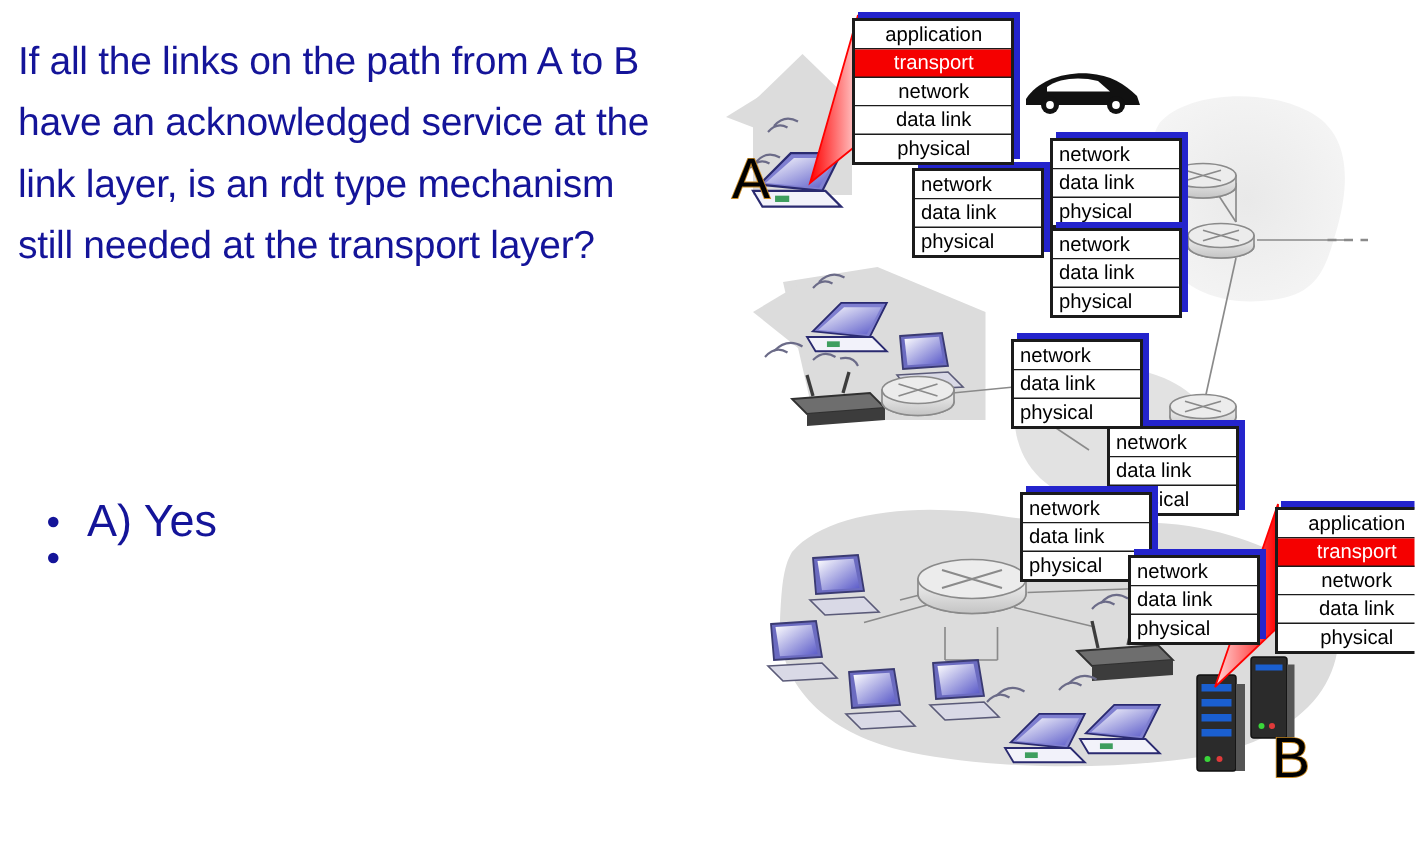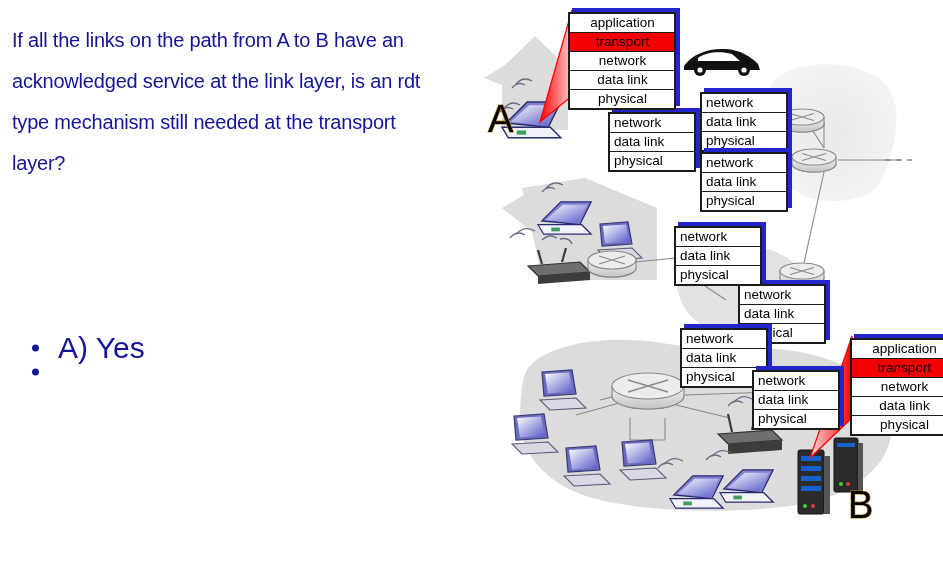--- a/index.html
+++ b/index.html
@@ -21,21 +21,21 @@
     left: 0; top: 0;
     width: 480px;
     height: 565px;
   }
   #question-text {
     position: absolute;
     left: 12px;
     top: 20px;
     width: 430px;
     color: #141499;
-    font-size: 20px;
+    font-size: 26px;
     line-height: 41px;
     font-weight: 400;
     letter-spacing: -0.2px;
   }
   #answers {
     position: absolute;
     left: 12px;
     top: 310px;
     width: 430px;
     margin: 14px;
@@ -90,21 +90,21 @@
     padding: 0 3px 1px 4px;
     color: #000000;
     border-bottom: 1px solid #1b1b1b;
     white-space: nowrap;
     box-sizing: content-box;
     background: #ffffff;
   }
   .stack .layer:last-child { border-bottom: none; }
   .stack .layer.transport {
     background: #f50000;
-    color: #000000;
+    color: #ffffff;
   }
   .stack.host { width: 108px; text-align: center; }
   .stack.router { width: 88px; }
 </style>
 </head>
 <body>
 
 <div id="text-pane">
   <div id="question-text">If all the links on the path from A to B have an acknowledged service at the link layer, is an rdt type mechanism still needed at the transport layer?</div>
   <ul id="answers">

